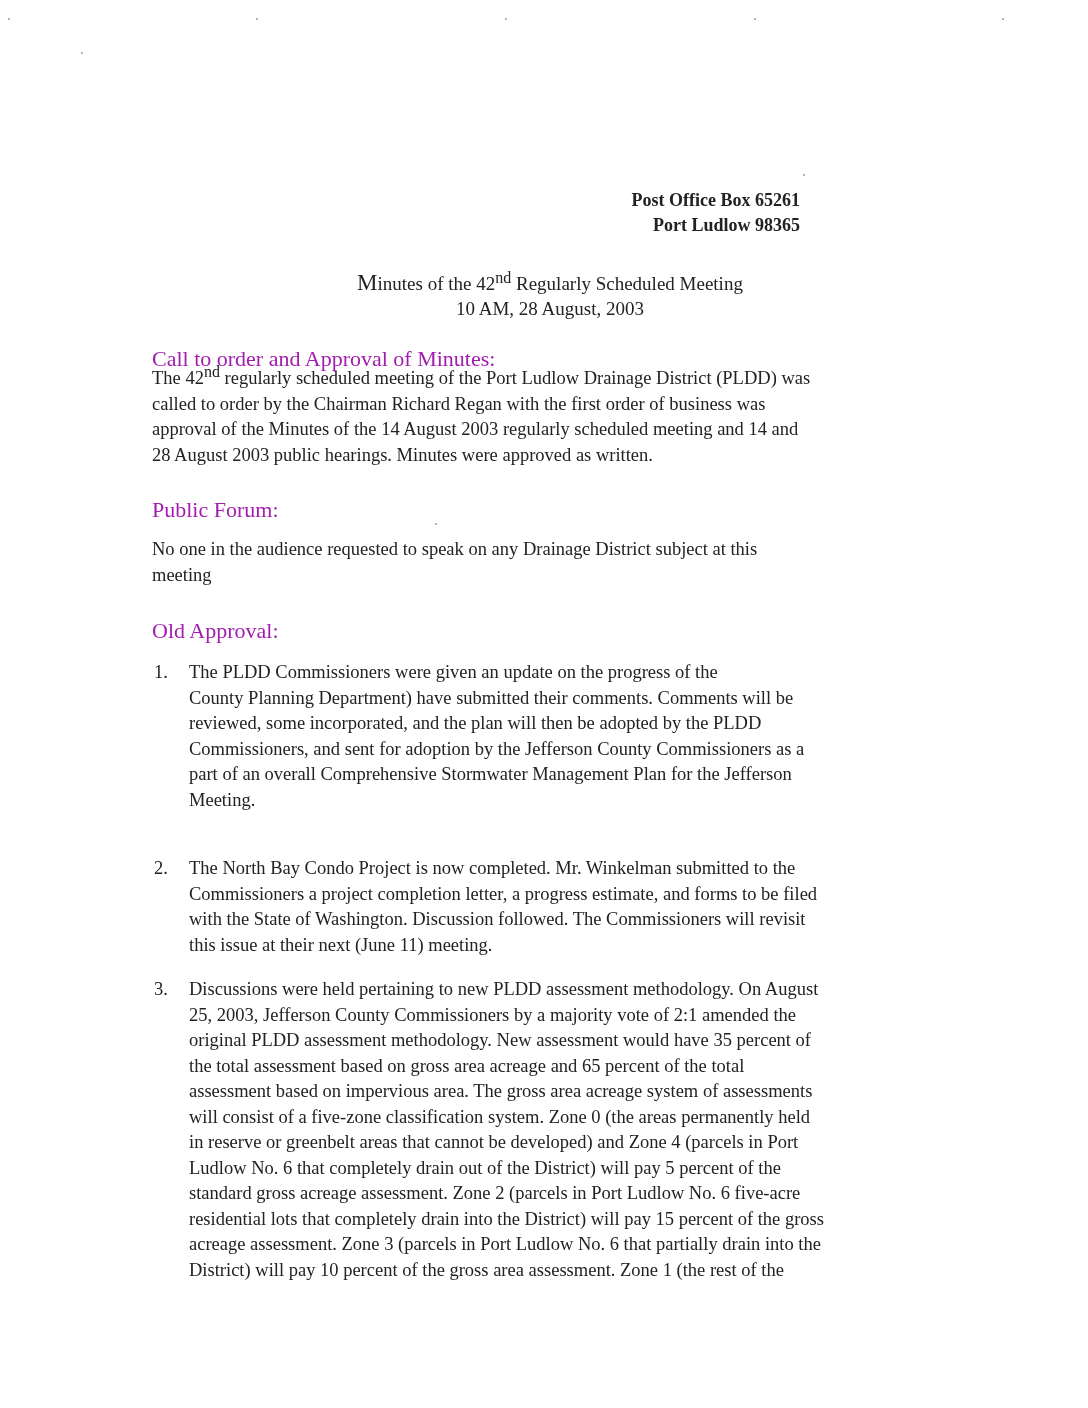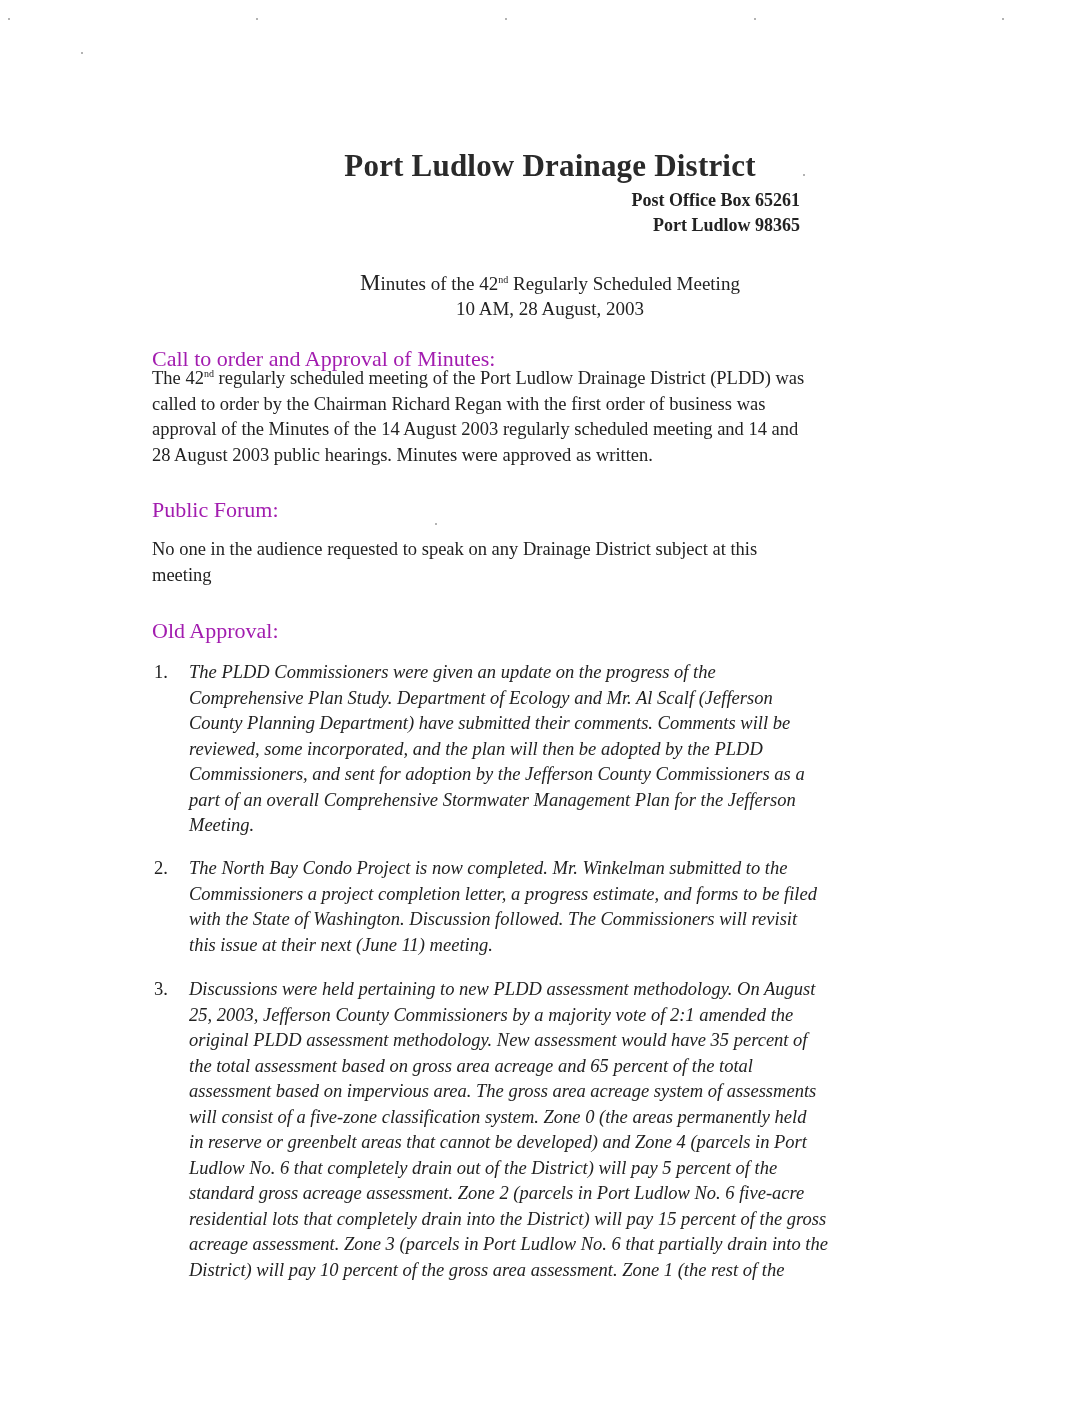--- a/index.html
+++ b/index.html
@@ -55,21 +55,21 @@
       position: absolute;
       left: 300px;
       width: 500px;
       text-align: center;
       font-size: 19px;
       color: #222;
     }
     .minutes1 { top: 270px; }
     .minutes1 .bigM { font-size: 23px; }
     .minutes2 { top: 298px; }
-    sup { font-size: 10px; vertical-align: 7px; line-height: 0; }
+    sup { font-size: 16px; vertical-align: 7px; line-height: 0; }
 
     .heading {
       position: absolute;
       left: 152px;
       font-weight: normal;
       font-size: 22px;
       color: #a21caf;
     }
     .para {
       position: absolute;
@@ -96,37 +96,36 @@
     }
     .item .text {
       position: absolute;
       left: 35px;
       top: 0;
       font-size: 18.5px;
       line-height: 25.5px;
       color: #222;
       white-space: nowrap;
     }
-    .item .text .line { display: block; font-style: italic; }
+    .item .text .line { display: block; }
   </style>
 </head>
 <body>
 
 <div class="page">
 
   <div class="speck" style="left:8px;top:18px;"></div>
   <div class="speck" style="left:256px;top:18px;"></div>
   <div class="speck" style="left:505px;top:18px;"></div>
   <div class="speck" style="left:754px;top:18px;"></div>
   <div class="speck" style="left:1002px;top:18px;"></div>
   <div class="speck" style="left:81px;top:52px;"></div>
   <div class="speck" style="left:803px;top:174px;"></div>
   <div class="speck" style="left:435px;top:523px;"></div>
 
-  <div class="title">Port Ludlow Drainage District</div>
   <div class="addr addr1">Post Office Box 65261</div>
   <div class="addr addr2">Port Ludlow 98365</div>
 
   <div class="minutes minutes1">
     <span class="bigM">M</span><span>inutes of the 42</span><sup>nd</sup><span> Regularly Scheduled Meeting</span>
   </div>
   <div class="minutes minutes2">10 AM, 28 August, 2003</div>
 
   <div class="heading" style="top:346px;">Call to order and Approval of Minutes:</div>
   <div class="para" style="top:366px;">
@@ -141,21 +140,20 @@
     <span class="line">No one in the audience requested to speak on any Drainage District subject at this</span>
     <span class="line">meeting</span>
   </div>
 
   <div class="heading" style="top:618px;">Old Approval:</div>
 
   <div class="item" style="top:660px;">
     <span class="num">1.</span>
     <div class="text">
       <span class="line">The PLDD Commissioners were given an update on the progress of the</span>
-      <span class="line">Comprehensive Plan Study.  Department of Ecology and Mr. Al Scalf (Jefferson</span>
       <span class="line">County Planning Department) have submitted their comments.  Comments will be</span>
       <span class="line">reviewed, some incorporated, and the plan will then be adopted by the PLDD</span>
       <span class="line">Commissioners, and sent for adoption by the Jefferson County Commissioners as a</span>
       <span class="line">part of an overall Comprehensive Stormwater Management Plan for the Jefferson</span>
       <span class="line">Meeting.</span>
     </div>
   </div>
 
   <div class="item" style="top:856px;">
     <span class="num">2.</span>

